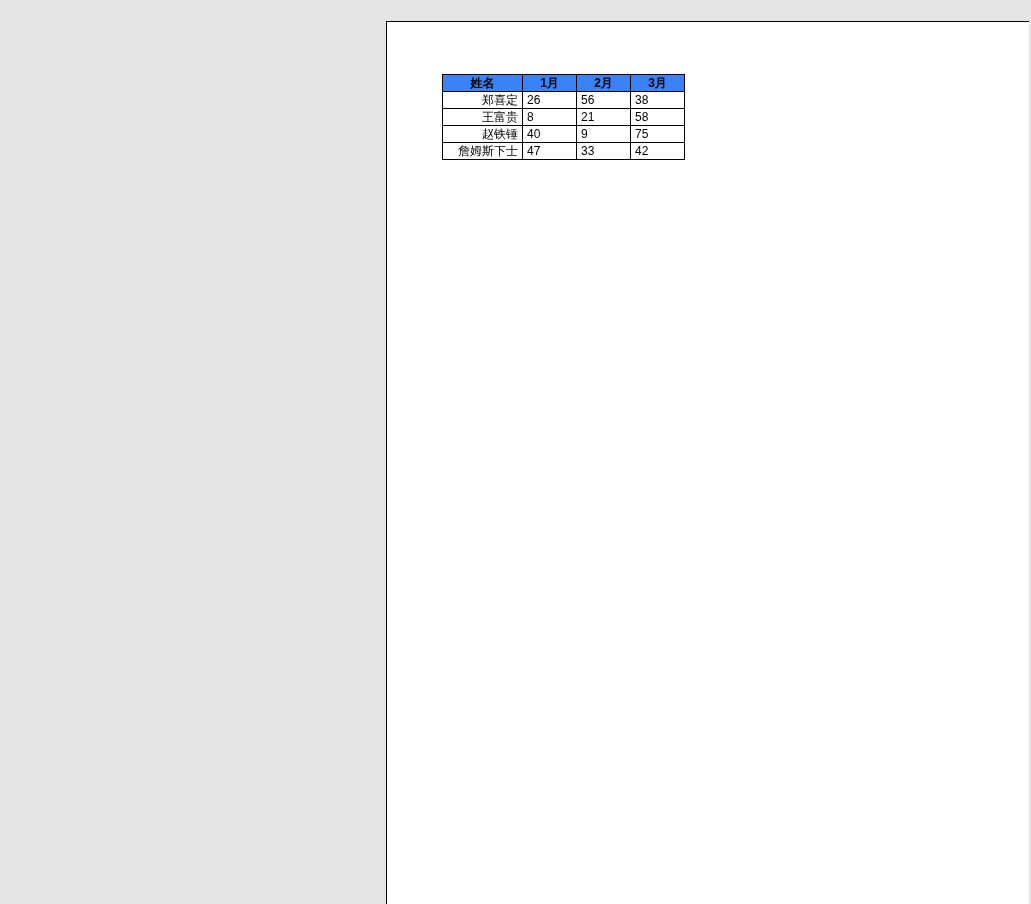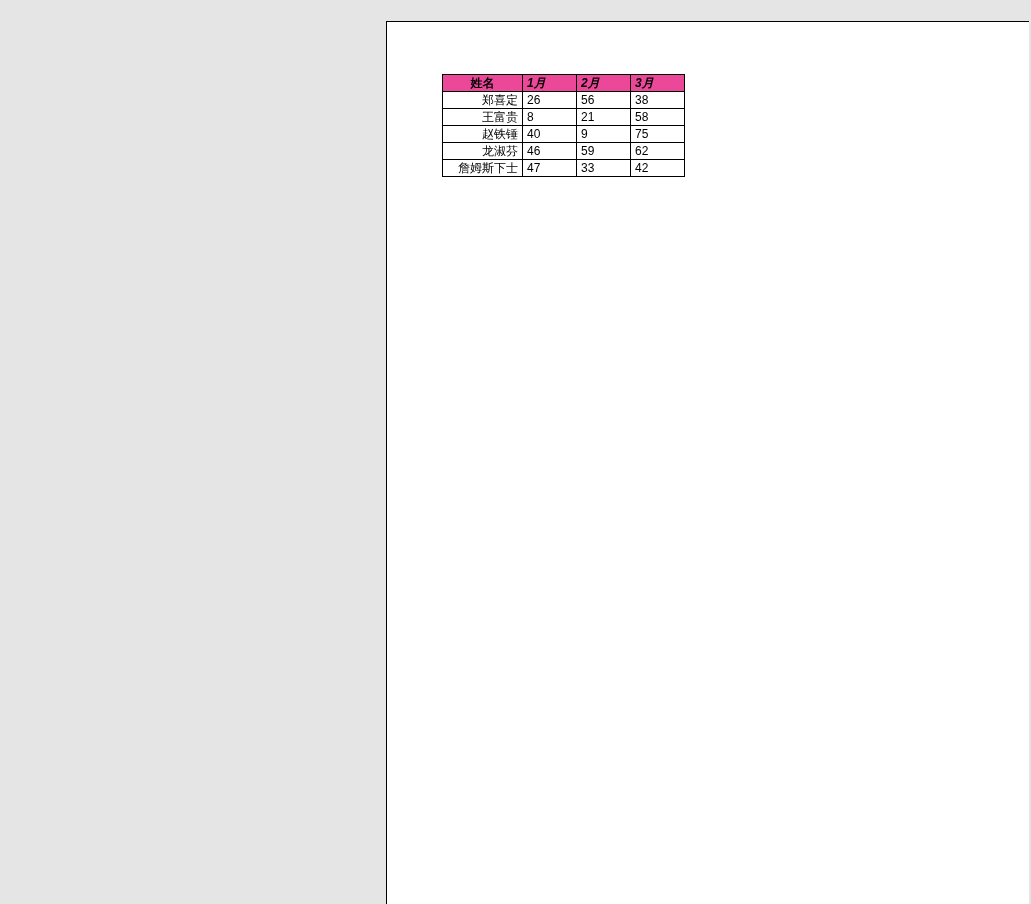--- a/index.html
+++ b/index.html
@@ -35,34 +35,34 @@
       border-collapse: collapse;
     }
     th, td {
       border: 1px solid #000;
       height: 16.5px;
       line-height: 16px;
       padding: 0 4px;
       font-size: 12px;
     }
     th {
-      background: #ec4899;
+      background: #3b82f6;
       text-align: center;
       font-weight: bold;
     }
     .col-name {
       width: 80px;
       text-align: right;
     }
     .col-num {
       width: 54px;
       text-align: left;
     }
     th.col-name { text-align: center; }
-    th.col-num { text-align: left; font-style: italic; }
+    th.col-num { text-align: center; }
   </style>
 </head>
 <body>
 
 <div class="page">
   <div class="table-wrap">
     <table>
       <thead>
         <tr>
           <th class="col-name">姓名</th>
@@ -84,26 +84,20 @@
           <td class="col-num">21</td>
           <td class="col-num">58</td>
         </tr>
         <tr>
           <td class="col-name">赵铁锤</td>
           <td class="col-num">40</td>
           <td class="col-num">9</td>
           <td class="col-num">75</td>
         </tr>
         <tr>
-          <td class="col-name">龙淑芬</td>
-          <td class="col-num">46</td>
-          <td class="col-num">59</td>
-          <td class="col-num">62</td>
-        </tr>
-        <tr>
           <td class="col-name">詹姆斯下士</td>
           <td class="col-num">47</td>
           <td class="col-num">33</td>
           <td class="col-num">42</td>
         </tr>
       </tbody>
     </table>
   </div>
 </div>
 

